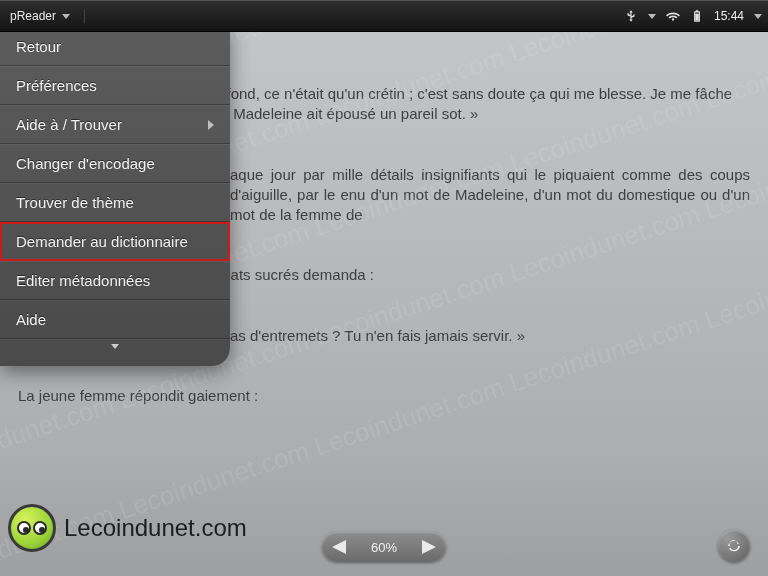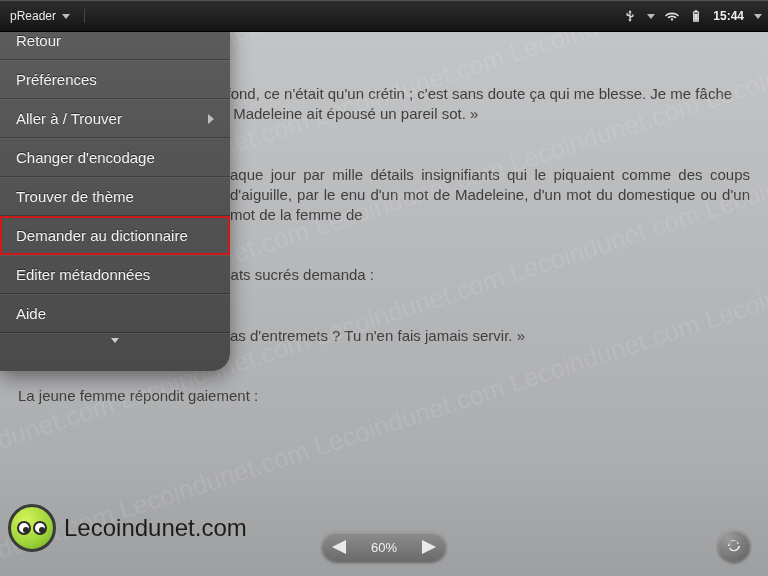--- a/index.html
+++ b/index.html
@@ -16,37 +16,37 @@
     border-top: 1px solid #555;
     border-bottom: 1px solid #000;
     display:flex; align-items:center; justify-content:space-between;
     padding: 0 6px 0 10px;
     color:#ddd; font-size:12px;
     z-index: 20;
   }
   .app-title { display:flex; align-items:center; gap:6px; font-weight:400; color:#e8e8e8;}
   .tri-down { width:0;height:0;border-left:4px solid transparent;border-right:4px solid transparent;border-top:5px solid #bbb; }
   .separator { width:1px; height:14px; background:#444; margin-left:8px;}
-  .status { display:flex; align-items:center; gap:10px;font-weight:bold; }
+  .status { display:flex; align-items:center; gap:10px; }
   .status svg, .status .glyph { width:14px; height:14px; fill:#e0e0e0; color:#e0e0e0; }
   .clock { font-size:12px; color:#eee; }
   .notch {
     position:absolute; top:22px; left:80px; width:26px; height:14px;
     background:#1a1a1a; border-bottom-left-radius:13px; border-bottom-right-radius:13px;
     border:1px solid #000; border-top:none;
     display:flex;align-items:center;justify-content:center;
   }
   .notch .tri-down{border-top-color:#999;}
   
   .menu {
-    position:absolute; top:16px; left:0; width:230px;
+    position:absolute; top:22px; left:0; width:230px;
     background: linear-gradient(180deg, #5c5c5c 0%, #4a4a4a 100%);
     border-bottom-right-radius:18px;
     box-shadow: 0 6px 20px rgba(0,0,0,0.45);
-    padding: 6px 0 20px 0;
+    padding: 6px 0 9px 0;
     z-index: 15;
   }
   .menu-item {
     color:#f2f2f2; font-size:15px; padding:10px 16px 10px 16px;
     border-bottom:1px solid rgba(0,0,0,0.28);
     border-top:1px solid rgba(255,255,255,0.06);
     display:flex; align-items:center; justify-content:space-between;
     text-shadow:0 -1px 0 rgba(0,0,0,0.5);
     cursor:pointer;
   }
@@ -161,21 +161,21 @@
 </div>
 
 <div class="menu">
   <div class="menu-item">
     <span>Retour</span>
   </div>
   <div class="menu-item">
     <span>Préférences</span>
   </div>
   <div class="menu-item">
-    <span>Aller à / Trouver</span>
+    <span>Aide à / Trouver</span>
     <span class="chev-right"></span>
   </div>
   <div class="menu-item">
     <span>Changer d'encodage</span>
   </div>
   <div class="menu-item">
     <span>Trouver de thème</span>
   </div>
   <div class="menu-item highlight">
     <span>Demander au dictionnaire</span>

